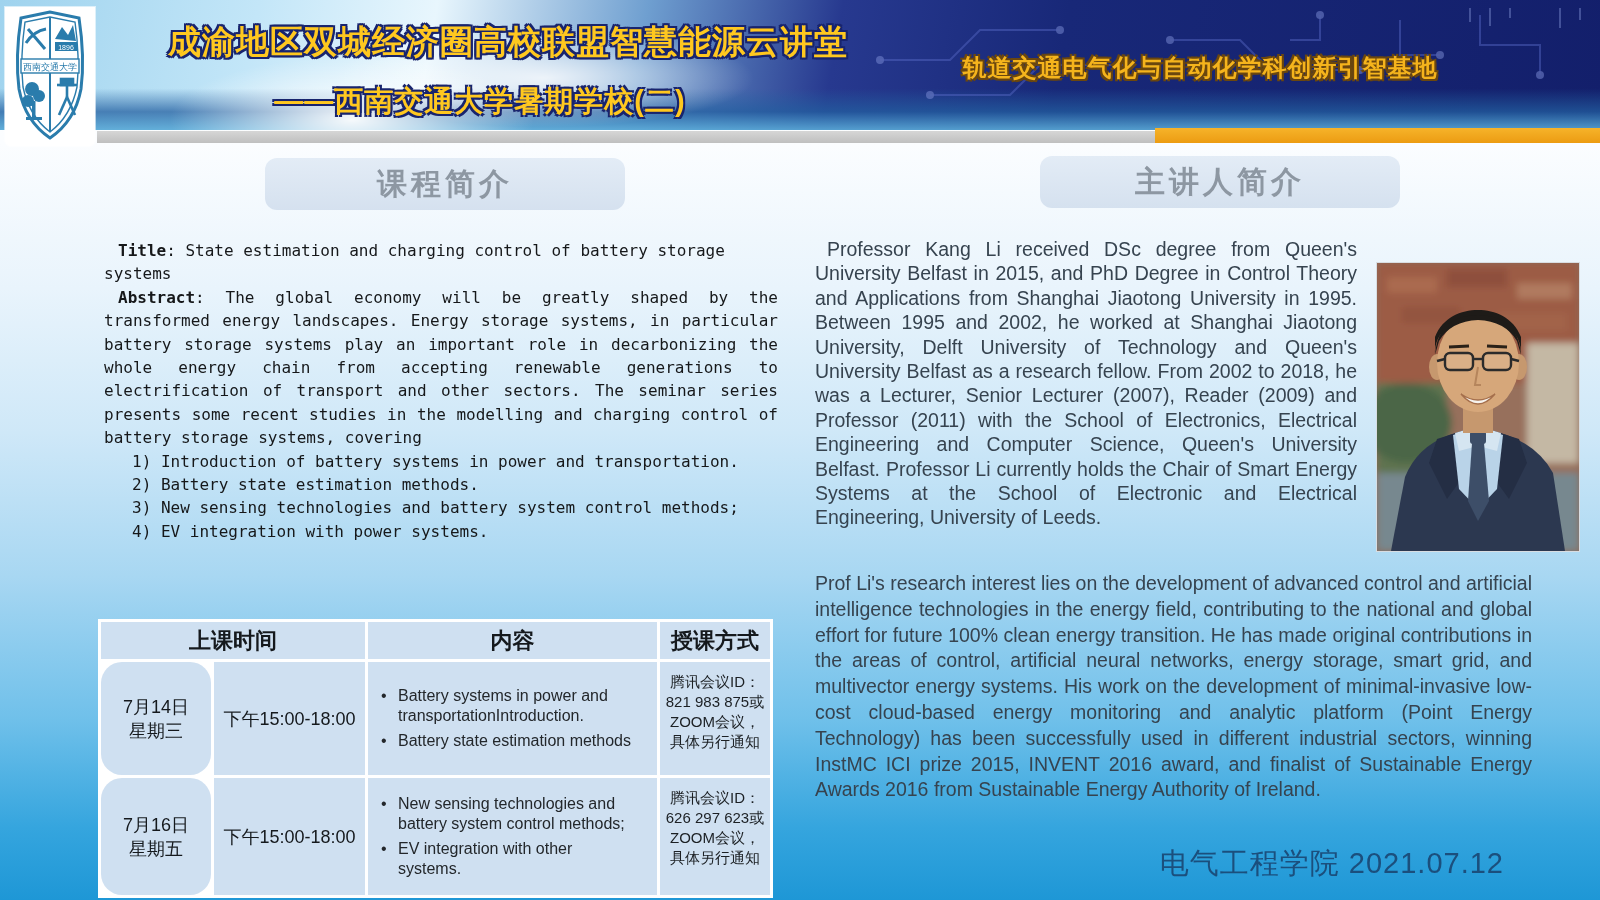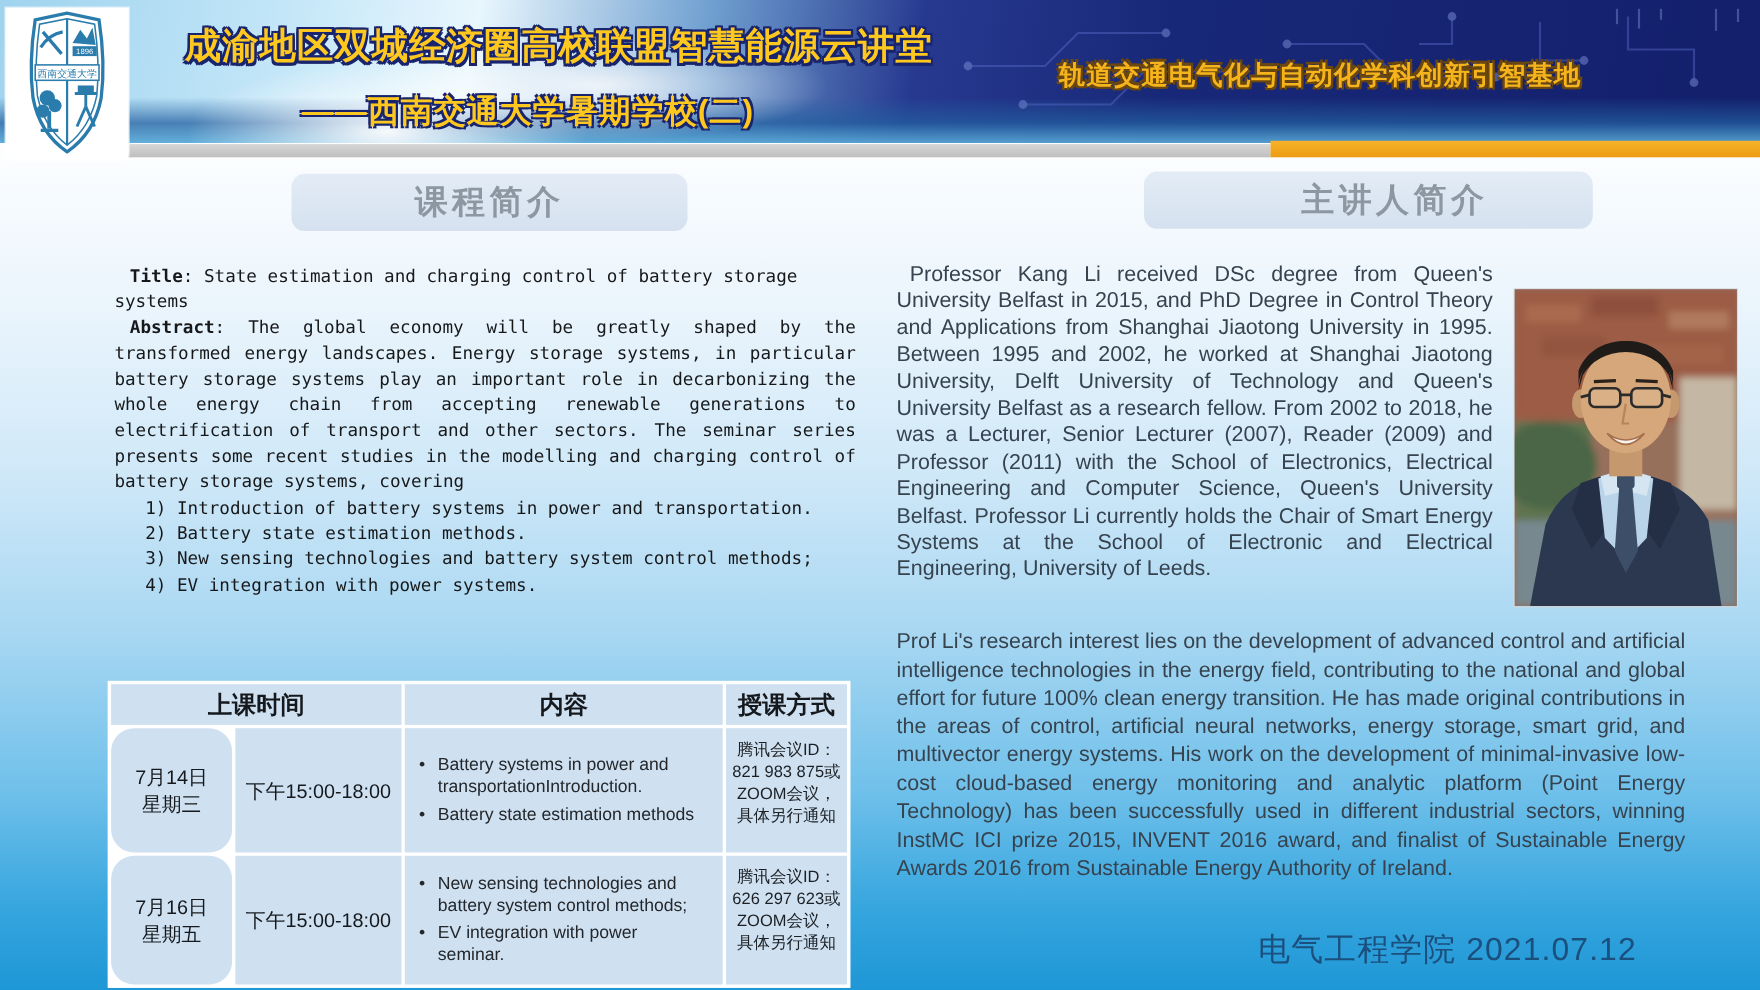--- a/index.html
+++ b/index.html
@@ -7,21 +7,21 @@
     font-family:"Liberation Sans",sans-serif;
     background:linear-gradient(180deg,#ffffff 0%,#fbfdff 16%,#e9f4fc 32%,#cfe8f8 48%,#a8d7f2 64%,#6fc0ea 80%,#35a5de 92%,#1e97d6 100%);}
   
   .header{position:absolute;left:0;top:0;width:1600px;height:130px;
     background:
       radial-gradient(ellipse 260px 90px at 22% 92%, rgba(255,255,255,.95), rgba(255,255,255,0) 70%),
       radial-gradient(ellipse 300px 70px at 34% 60%, rgba(255,255,255,.8), rgba(255,255,255,0) 70%),
       linear-gradient(180deg, rgba(10,25,90,0) 68%, rgba(35,95,160,.75) 86%, rgba(90,170,215,.9) 100%),
       linear-gradient(100deg,#9fd3ee 0%,#c3e6f8 16%,#e8f6fd 27%,#6f9fd0 40%,#27398f 52%,#182878 66%,#131f6b 100%);}
   .hdr-circuits{position:absolute;right:0;top:0;width:760px;height:130px;opacity:.55;}
-  .logo-card{position:absolute;left:5px;top:7px;width:112px;height:139px;background:#ffffff;
+  .logo-card{position:absolute;left:5px;top:7px;width:90px;height:139px;background:#ffffff;
     border-radius:0 0 6px 6px;box-shadow:0 0 0 1px rgba(255,255,255,.6);z-index:5;}
   .logo-card svg{display:block;margin:2px auto 0 auto;}
   .hdr-title1{position:absolute;left:140px;top:20px;width:680px;text-align:center;
     font-size:33px;font-weight:bold;color:#ffc81f;letter-spacing:1px;
     text-shadow:-2px -2px 0 #18246e,2px -2px 0 #18246e,-2px 2px 0 #18246e,2px 2px 0 #18246e,0 2px 0 #18246e,2px 0 0 #18246e,0 -2px 0 #18246e,-2px 0 0 #18246e;margin-left:28px;}
   .hdr-title2{position:absolute;left:150px;top:82px;width:660px;text-align:center;
     font-size:29px;font-weight:bold;color:#ffc81f;letter-spacing:1px;
     text-shadow:-2px -2px 0 #18246e,2px -2px 0 #18246e,-2px 2px 0 #18246e,2px 2px 0 #18246e;}
   .hdr-title-right{position:absolute;left:860px;top:52px;width:680px;text-align:center;
     font-size:24px;font-weight:bold;color:#f5b41c;letter-spacing:1px;
@@ -30,21 +30,21 @@
     background:linear-gradient(180deg,#d6d6d6,#bfbfbf);}
   .bar-orange{position:absolute;left:1155px;top:128px;width:445px;height:15px;
     background:linear-gradient(180deg,#f6b32a,#ec9c12);}
   
   .badge{position:absolute;width:360px;height:52px;border-radius:12px;
     background:linear-gradient(180deg,#e3ecf6,#d5e1ef);
     display:flex;align-items:center;justify-content:center;
     font-size:30px;font-weight:bold;color:#8d97a2;letter-spacing:4px;}
   .badge.course{left:265px;top:158px;}
   .badge.schedule{left:265px;top:553px;}
-  .badge.speaker{left:1040px;top:156px;padding-left:48px;}
+  .badge.speaker{left:1040px;top:156px;}
   
   .course-text{position:absolute;left:104px;top:239px;width:674px;
     font-family:"DejaVu Sans Mono","Liberation Mono",monospace;
     font-size:16px;line-height:23.4px;color:#16181a;}
   .course-text p{margin:0;text-indent:14px;}
   .course-text p.just{text-align:justify;}
   .course-points{margin:0;padding:0;list-style:none;}
   .course-points li{padding-left:28px;}
   
   .sched{position:absolute;left:98px;top:619px;background:#ffffff;border:3px solid #ffffff;
@@ -62,21 +62,21 @@
   .cell.method{font-size:15px;line-height:20px;padding:4px 3px;justify-content:flex-start;padding-top:10px;color:#1c2024;}
   
   .bio{position:absolute;left:815px;top:237px;width:542px;
     font-size:19.5px;line-height:24.4px;color:#36434f;text-align:justify;}
   .bio .ind{display:inline-block;width:12px;}
   .photo{position:absolute;left:1377px;top:263px;width:202px;height:288px;
     box-shadow:0 0 0 1px #d8dde2;background:#8d6a5a;}
   .research{position:absolute;left:815px;top:571px;width:717px;
     font-size:19.5px;line-height:25.8px;color:#36434f;text-align:justify;}
   
-  .footer{position:absolute;right:112px;top:844px;font-size:29px;color:#1b4f7d;letter-spacing:1px;}
+  .footer{position:absolute;right:96px;top:844px;font-size:29px;color:#1b4f7d;letter-spacing:1px;}
 </style>
 </head>
 <body>
 
 <div class="canvas">
 
   <div class="header">
     <svg class="hdr-circuits" viewBox="0 0 760 130">
       <g stroke="#5识6cc0" fill="none"></g>
       <g stroke="#5a6cc8" stroke-width="2" fill="none" opacity=".8">
@@ -185,21 +185,21 @@
     <div class="cell method">腾讯会议ID：821 983 875或ZOOM会议，具体另行通知</div>
 
     <div class="cell date">
       <div>7月16日</div>
       <div>星期五</div>
     </div>
     <div class="cell time">下午15:00-18:00</div>
     <div class="cell content">
       <ul>
         <li>New sensing technologies and battery system control methods;</li>
-        <li>EV integration with power seminar.</li>
+        <li>EV integration with other systems.</li>
       </ul>
     </div>
     <div class="cell method">腾讯会议ID：626 297 623或ZOOM会议，具体另行通知</div>
   </div>
 
   <div class="badge speaker">主讲人简介</div>
 
   <div class="bio"><span class="ind"></span><span>Professor Kang Li received DSc degree from Queen's University Belfast in 2015, and PhD Degree in Control Theory and Applications from Shanghai Jiaotong University in 1995. Between 1995 and 2002, he worked at Shanghai Jiaotong University, Delft University of Technology and Queen's University Belfast as a research fellow. From 2002 to 2018, he was a Lecturer, Senior Lecturer (2007), Reader (2009) and Professor (2011) with the School of Electronics, Electrical Engineering and Computer Science, Queen's University Belfast. Professor Li currently holds the Chair of Smart Energy Systems at the School of Electronic and Electrical Engineering, University of Leeds.</span></div>
 
   <div class="photo">

